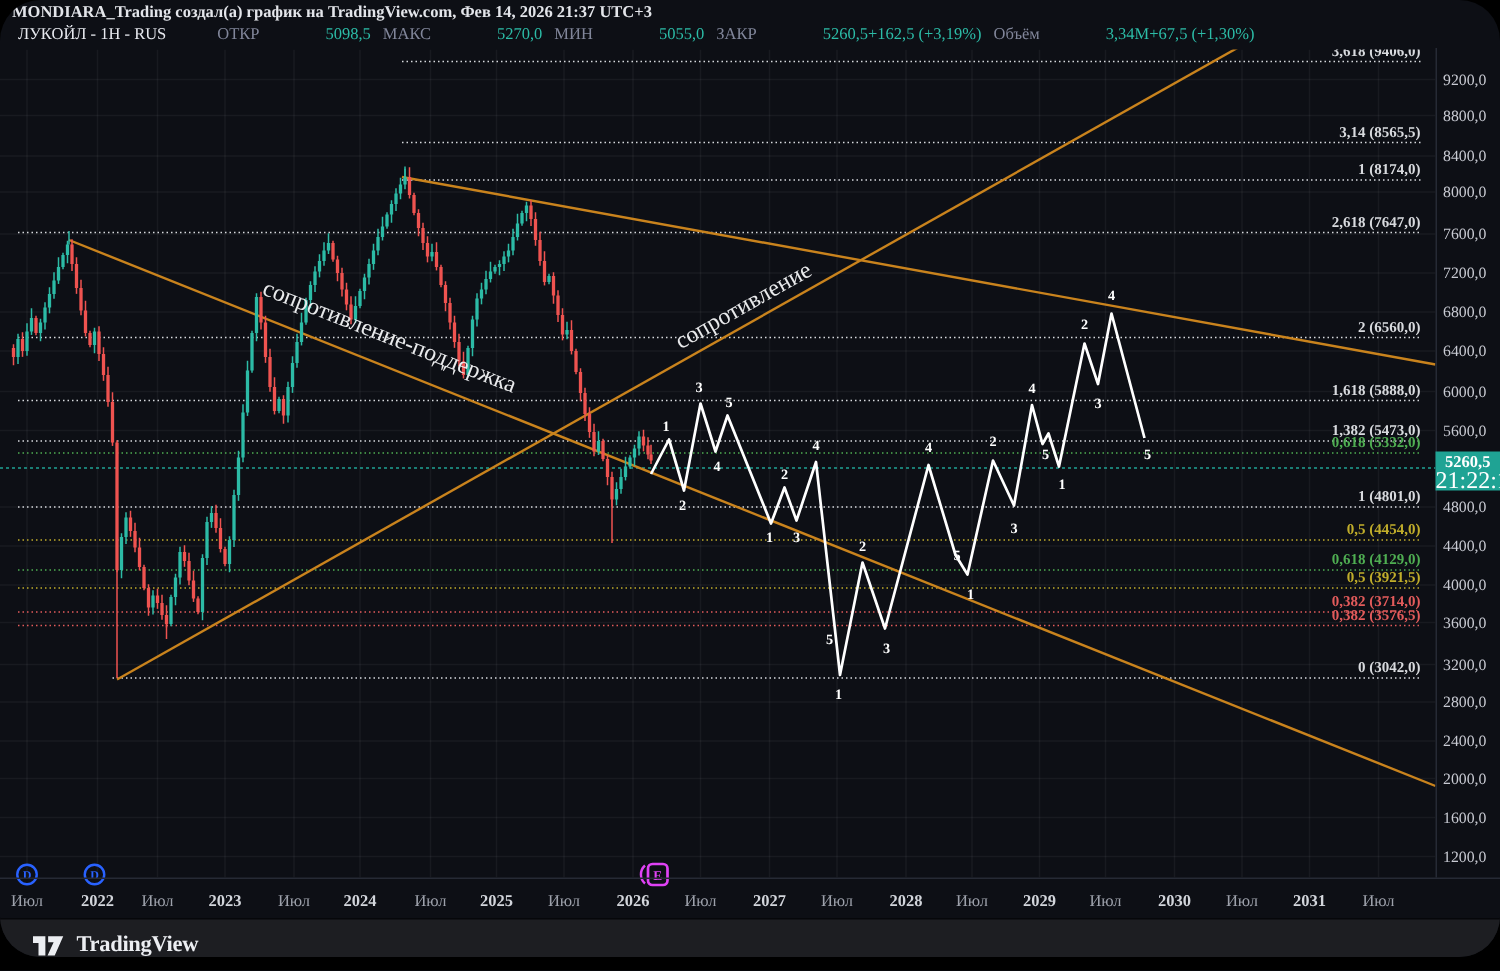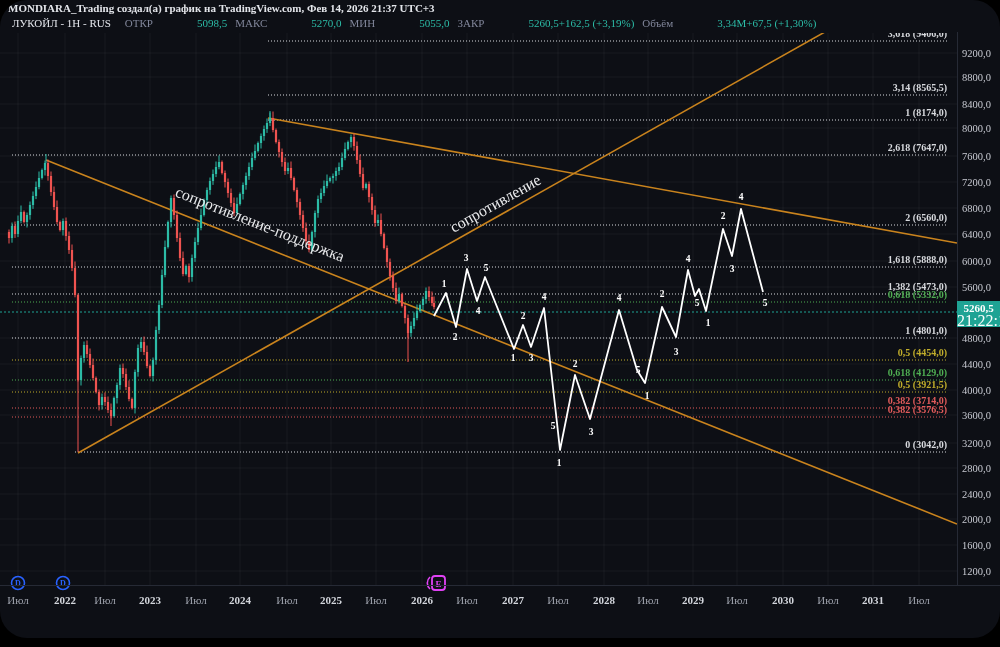--- a/index.html
+++ b/index.html
@@ -2,21 +2,21 @@
 <html><head>
 <meta charset="utf-8">
 <style>
   html,body{margin:0;padding:0;background:#000;}
   .screen{position:relative;width:1000px;height:638px;background:#0d0f15;overflow:hidden;
           font-family:Liberation Serif, serif;border-radius:27px;-webkit-font-smoothing:antialiased;}
   .attribution-bar{position:absolute;top:0;left:0;right:0;height:16px;padding:2px 0 0 8px;
                    font-size:11px;font-weight:700;color:#e3e5ea;letter-spacing:0;}
   .symbol-bar{position:absolute;top:17px;left:0;right:0;height:15px;padding-left:12px;
               font-size:11px;color:#d1d4dc;white-space:nowrap;}
-  .symbol-bar .sym{color:#e6e8ee;font-weight:400;margin-right:6px;}
+  .symbol-bar .sym{color:#e6e8ee;font-weight:400;margin-right:26px;}
   .symbol-bar .lbl{color:#80859355;color:#81869a;margin-left:8px;text-align:center;}
   .symbol-bar .val{color:#2cbca7;padding-left:44px;}
   .symbol-bar .chg{color:#2cbca7;margin-left:0;}
   #chartsvg{position:absolute;top:0;left:0;z-index:1;}
   .price-axis-border{position:absolute;left:957px;top:32px;height:553px;width:0;
                      border-left:1px solid #262a35;z-index:2;}
   .time-axis-border{position:absolute;left:0;top:585px;width:1000px;height:0;
                     border-top:1px solid #262a35;z-index:2;}
   .rub-button{position:absolute;left:1002px;top:20px;width:41px;height:17px;z-index:3;
               border:1px solid #3a3e4a;border-radius:4px;background:#7f1d1d;color:#d1d4dc;
@@ -520,14 +520,23 @@
   <div class="price-axis-border"></div>
   <div class="time-axis-border"></div>
 
   <div class="rub-button">RUB</div>
 
   <div class="price-badge">
     <span class="p">5260,5</span>
     <span class="t">21:22:16</span>
   </div>
 
+  <div class="bottom-bar">
+    <div class="tv-logo">
+      <svg width="22" height="15" viewBox="0 0 24 16">
+        <path d="M0 1 h9 v14 h-5 v-9 h-4 z" fill="#eceef2"></path>
+        <path d="M11 1 h11 l-6.2 14 h-5.2 l4.4-9.6 h-4 z" fill="#eceef2"></path>
+      </svg>
+      <span class="tv-logo-text">TradingView</span>
+    </div>
+  </div>
 
 </div>
 
 </body></html>

